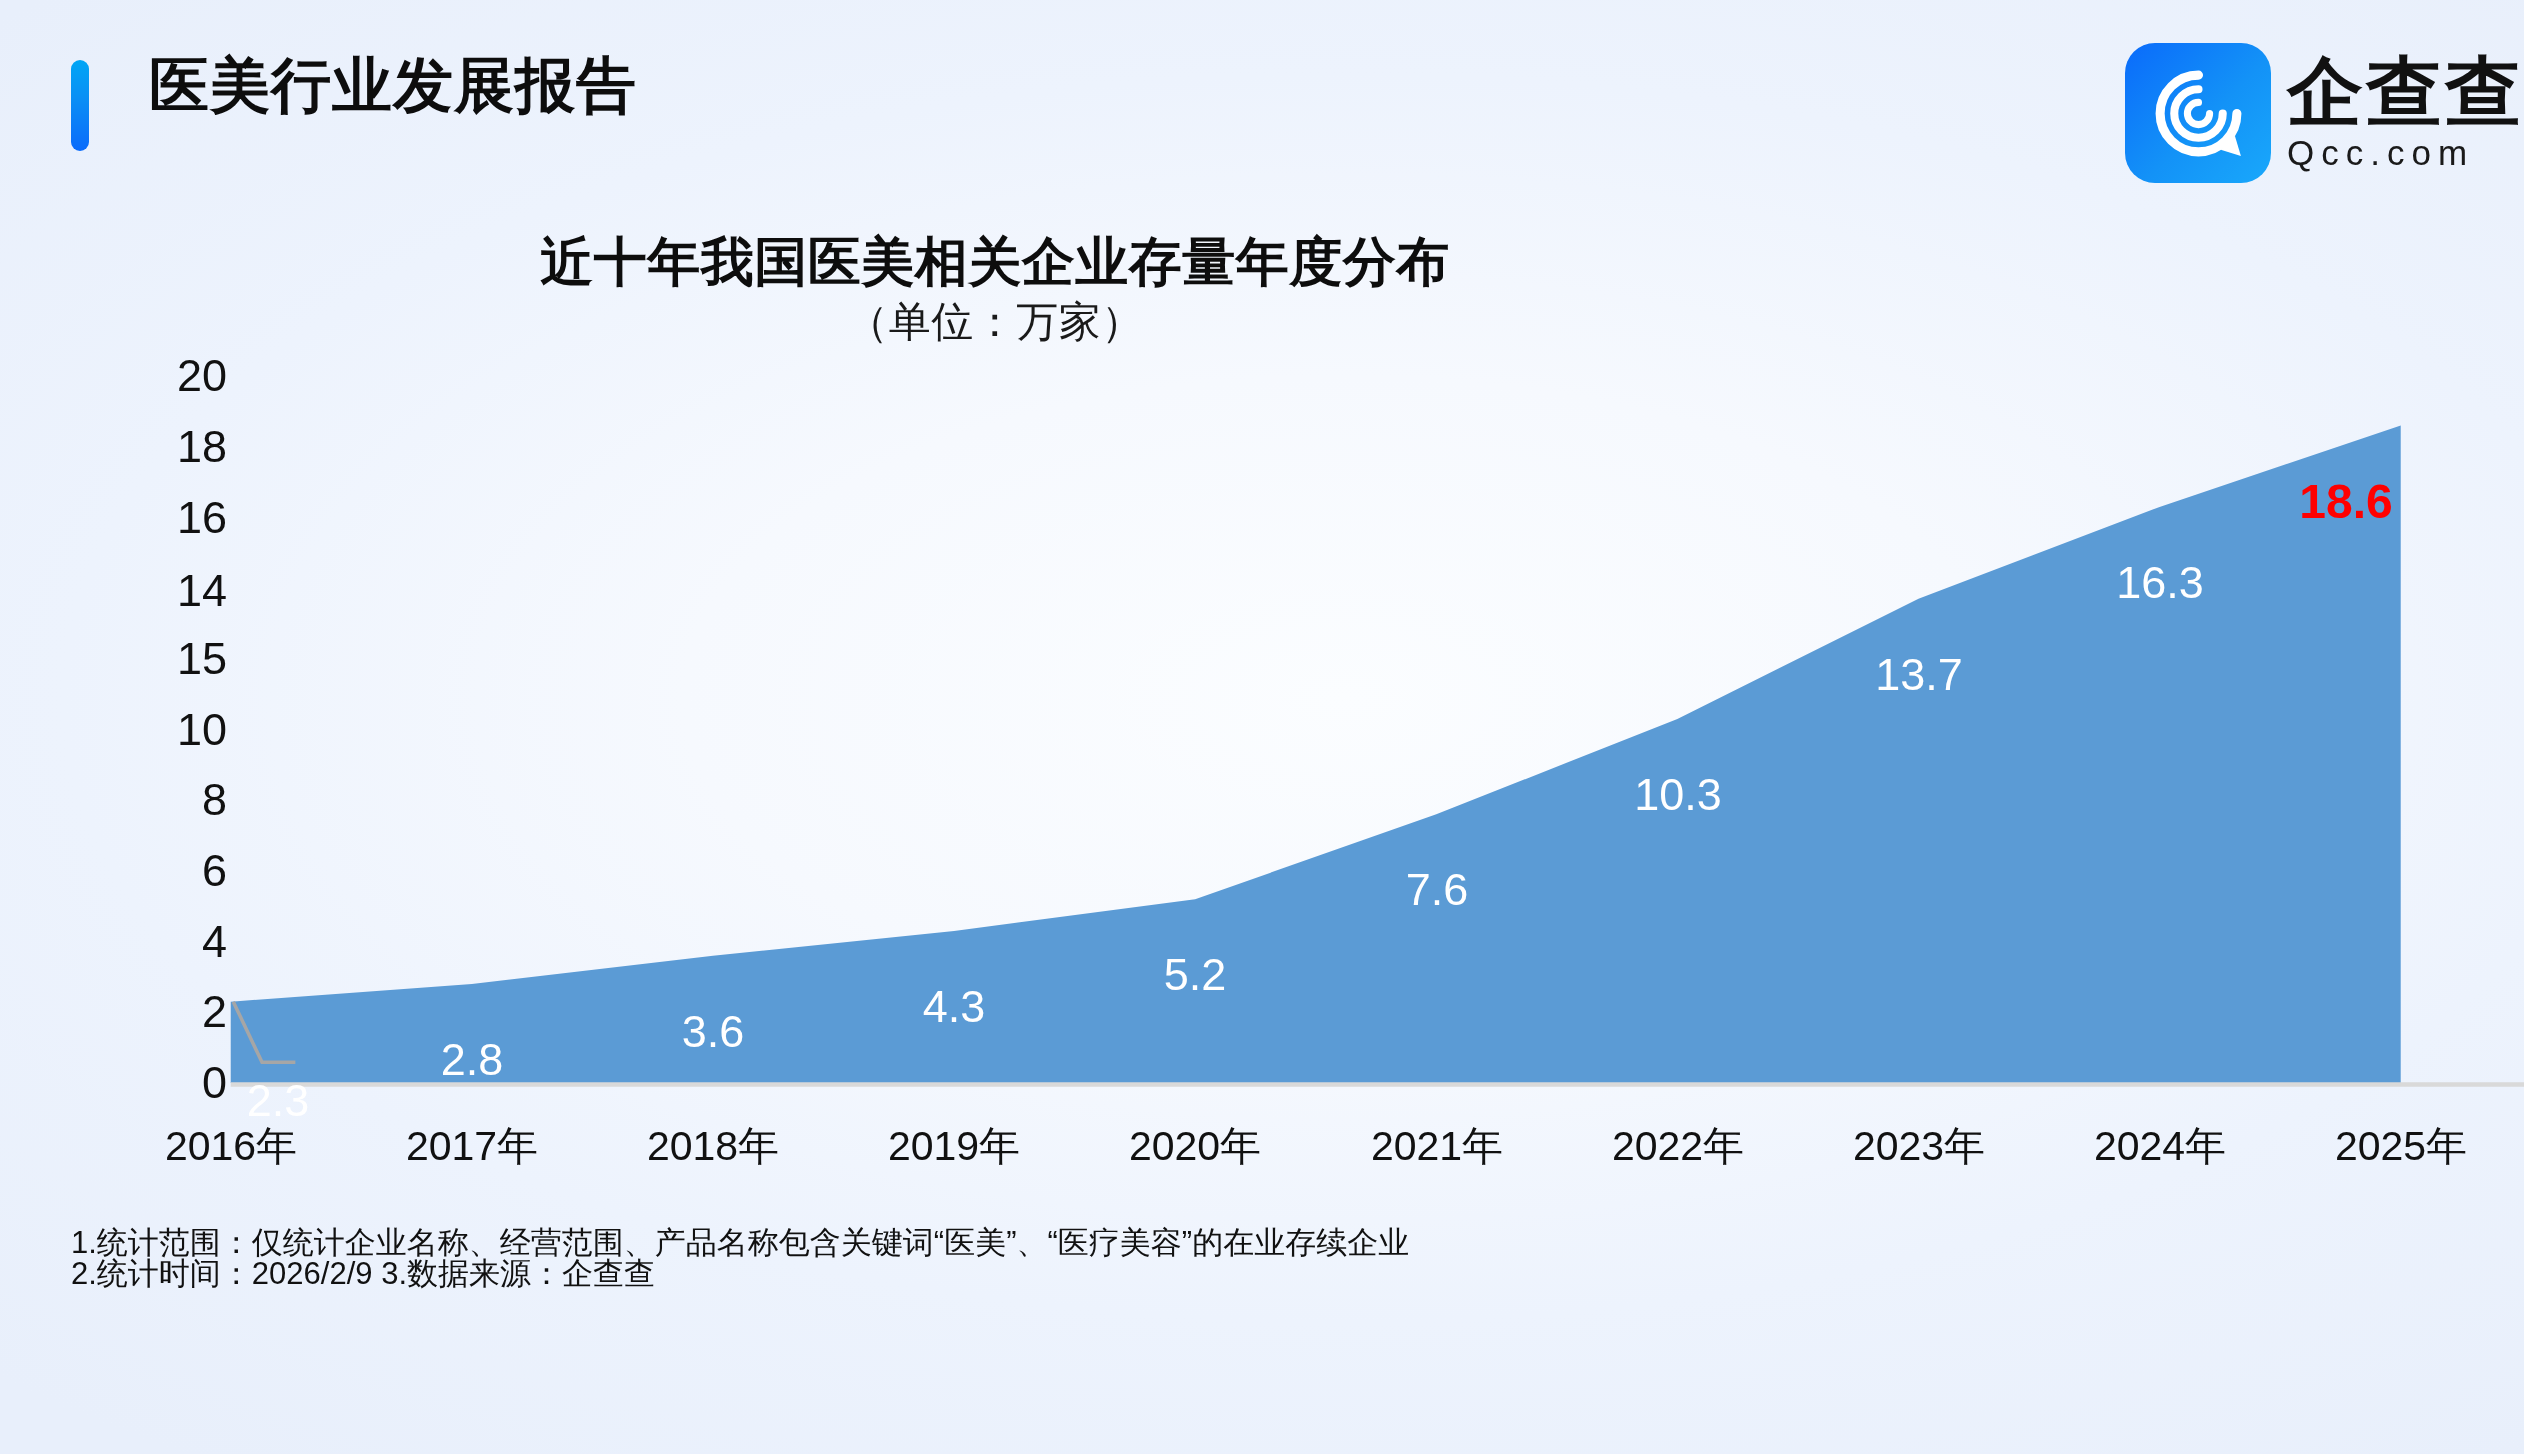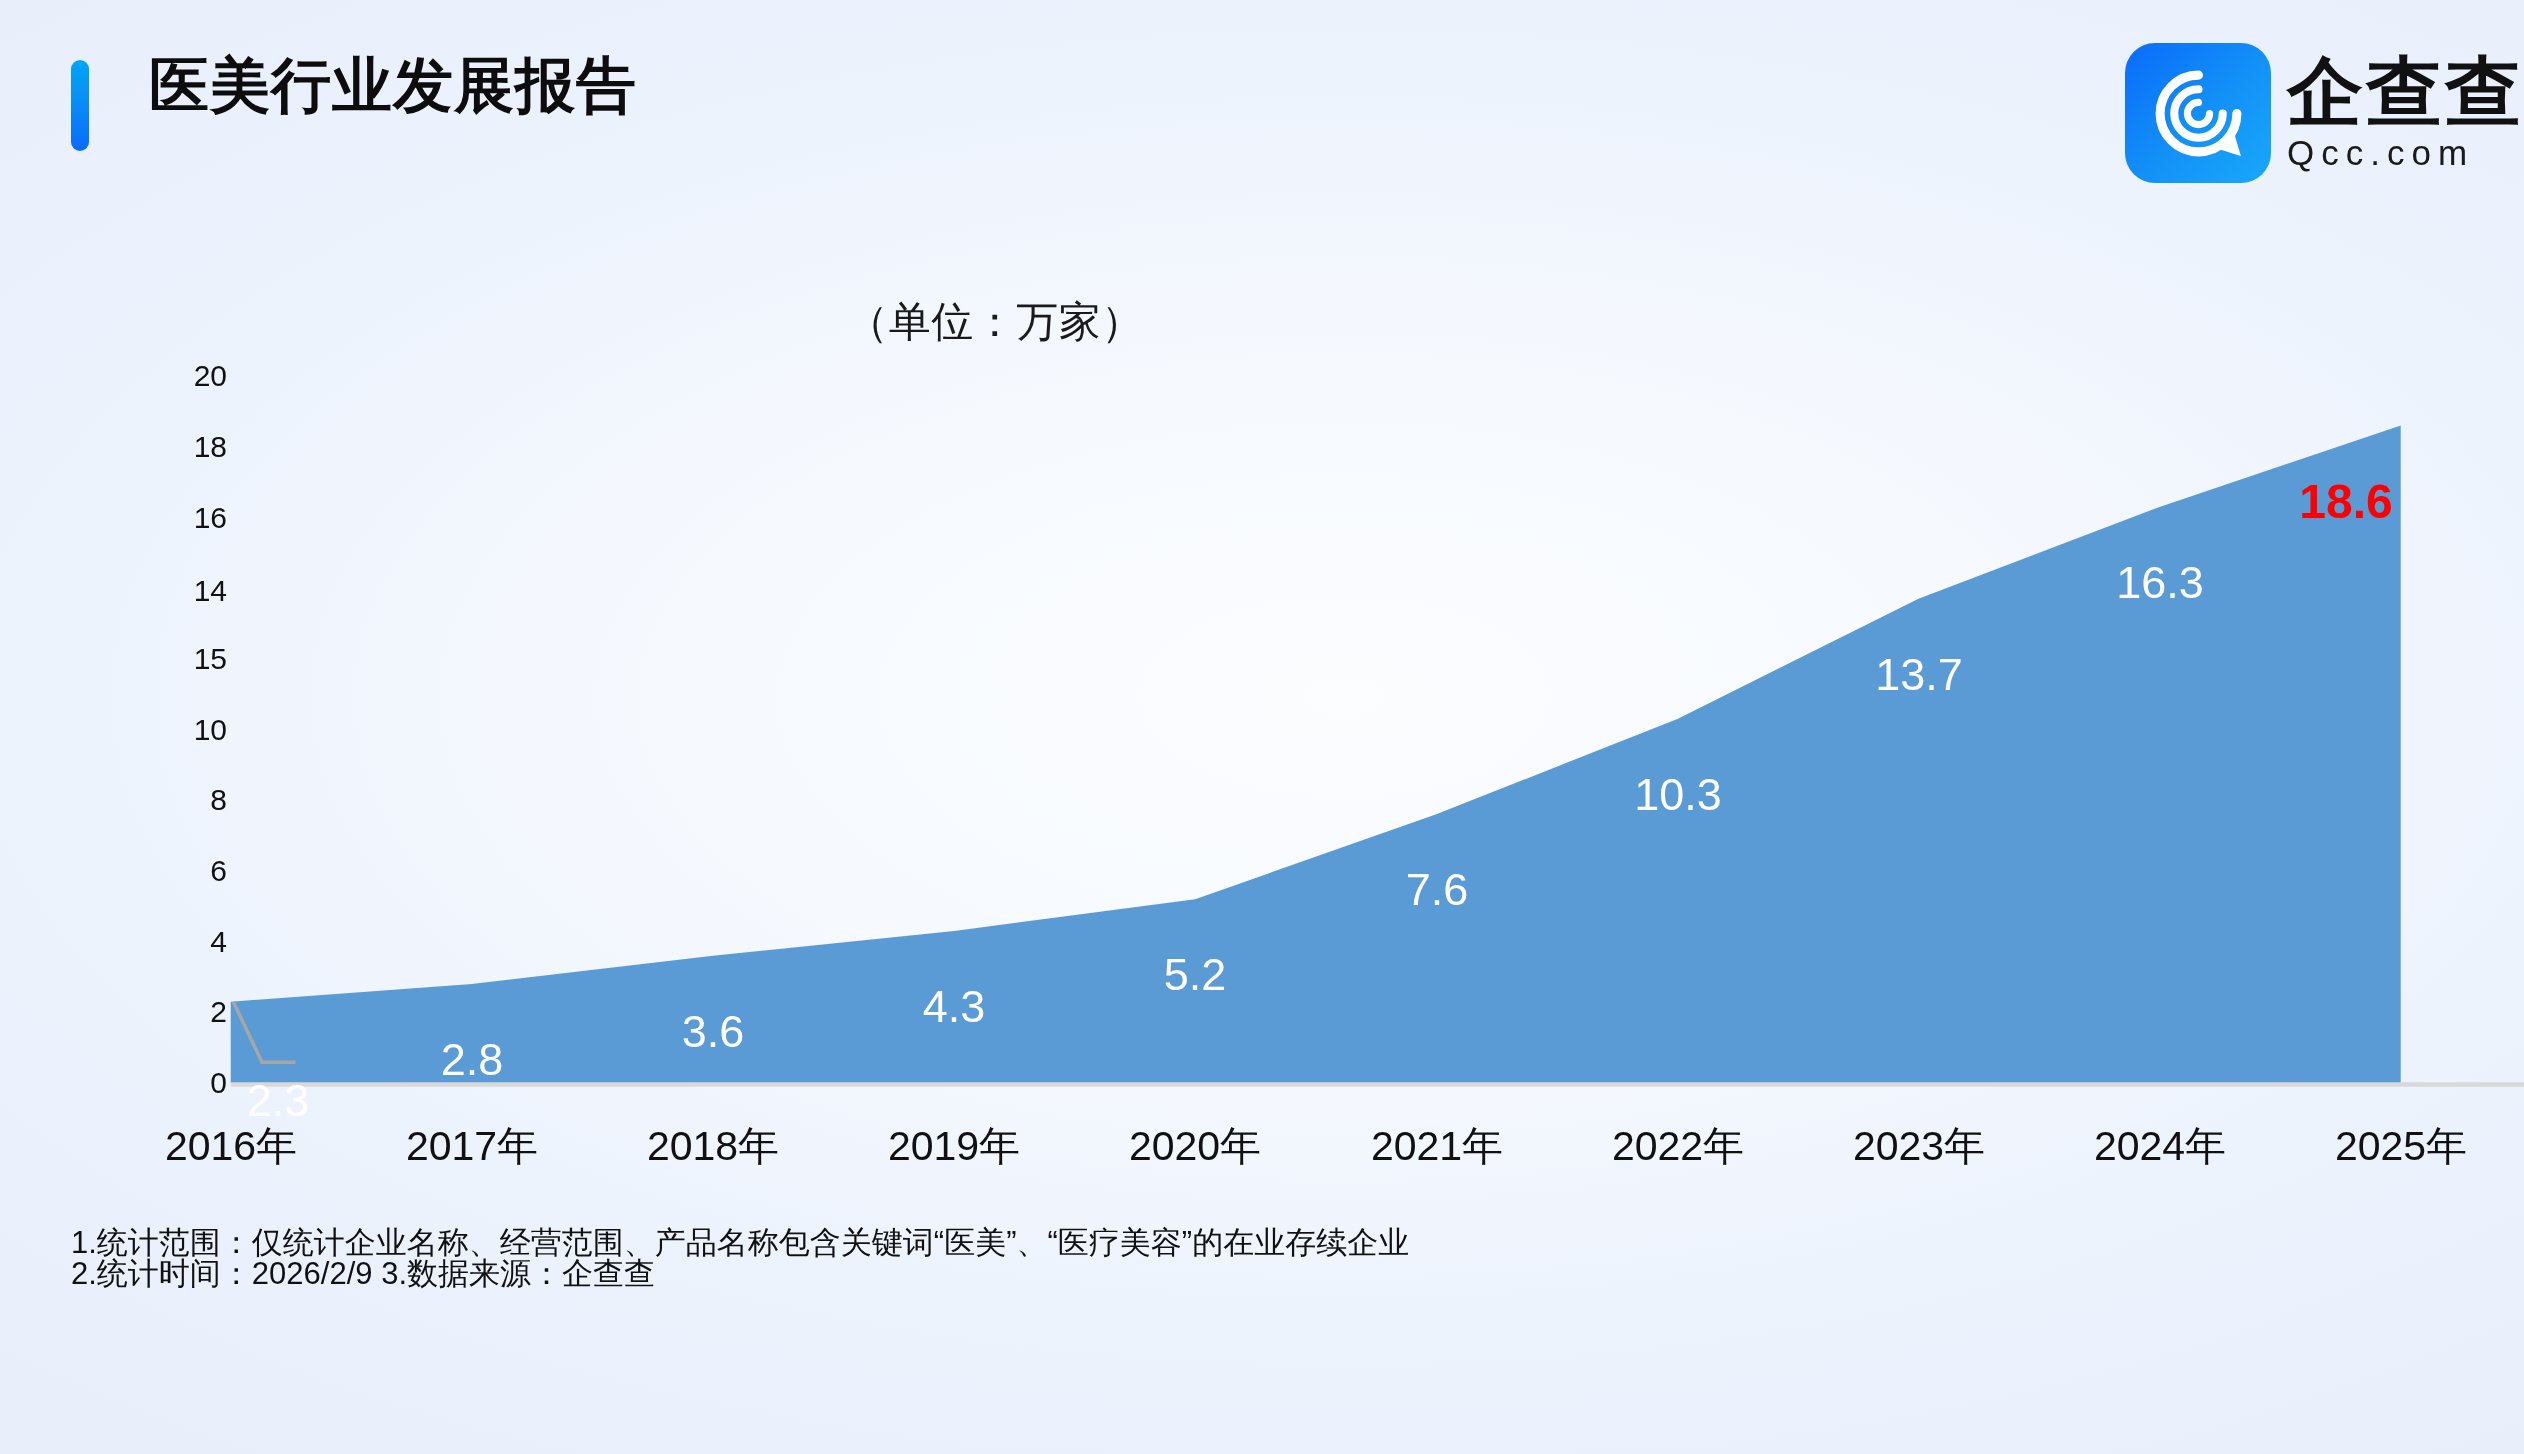--- a/index.html
+++ b/index.html
@@ -53,21 +53,21 @@
   .chart-subtitle{
     position:absolute;left:0;top:294px;width:1990px;text-align:center;
     font-size:42px;color:#1a1a1a;letter-spacing:0.5px;white-space:nowrap;
   }
 
   .plot{position:absolute;left:0;top:0;width:2585px;height:1454px;pointer-events:none;}
 
   
   .ytick{
     position:absolute;right:2358px;
-    font-size:30px;color:#111;text-align:left;white-space:nowrap;
+    font-size:45px;color:#111;text-align:left;white-space:nowrap;
     transform:translateY(-50%);
   }
   
   .xtick{
     position:absolute;top:1119px;
     font-size:41px;color:#111;text-align:right;white-space:nowrap;
     transform:translateX(-50%);
   }
 
   
@@ -103,20 +103,21 @@
           </g>
         </svg>
       </div>
       <div class="brand-text">
         <div class="brand-cn">企查查</div>
         <div class="brand-en">Qcc.com</div>
       </div>
     </div>
   </div>
 
+  <div class="chart-title">近十年我国医美相关企业存量年度分布</div>
   <div class="chart-subtitle">（单位：万家）</div>
 
   <svg class="plot" viewBox="0 0 5120 2880" preserveAspectRatio="none">
     <polygon id="area-shape" fill="#5b9bd5" points="457.0,1984.0 934.6,1949.0 1412.1,1893.0 1889.7,1844.0 2367.2,1781.0 2844.8,1613.0 3322.3,1424.0 3799.9,1186.0 4277.4,1004.0 4755.0,843.0 4755.0,2145.0 457.0,2145.0"></polygon>
     <polyline id="leader-line" fill="none" stroke="#a6a6a6" stroke-width="7" points="462,1984 519,2104 585,2104"></polyline>
     <line id="axis-line" x1="457" y1="2148" x2="5120" y2="2148" stroke="#d9d9d9" stroke-width="9"></line>
   </svg>
 
   <div id="yticks">
       <div class="ytick" style="top: 1083px;">0</div>

